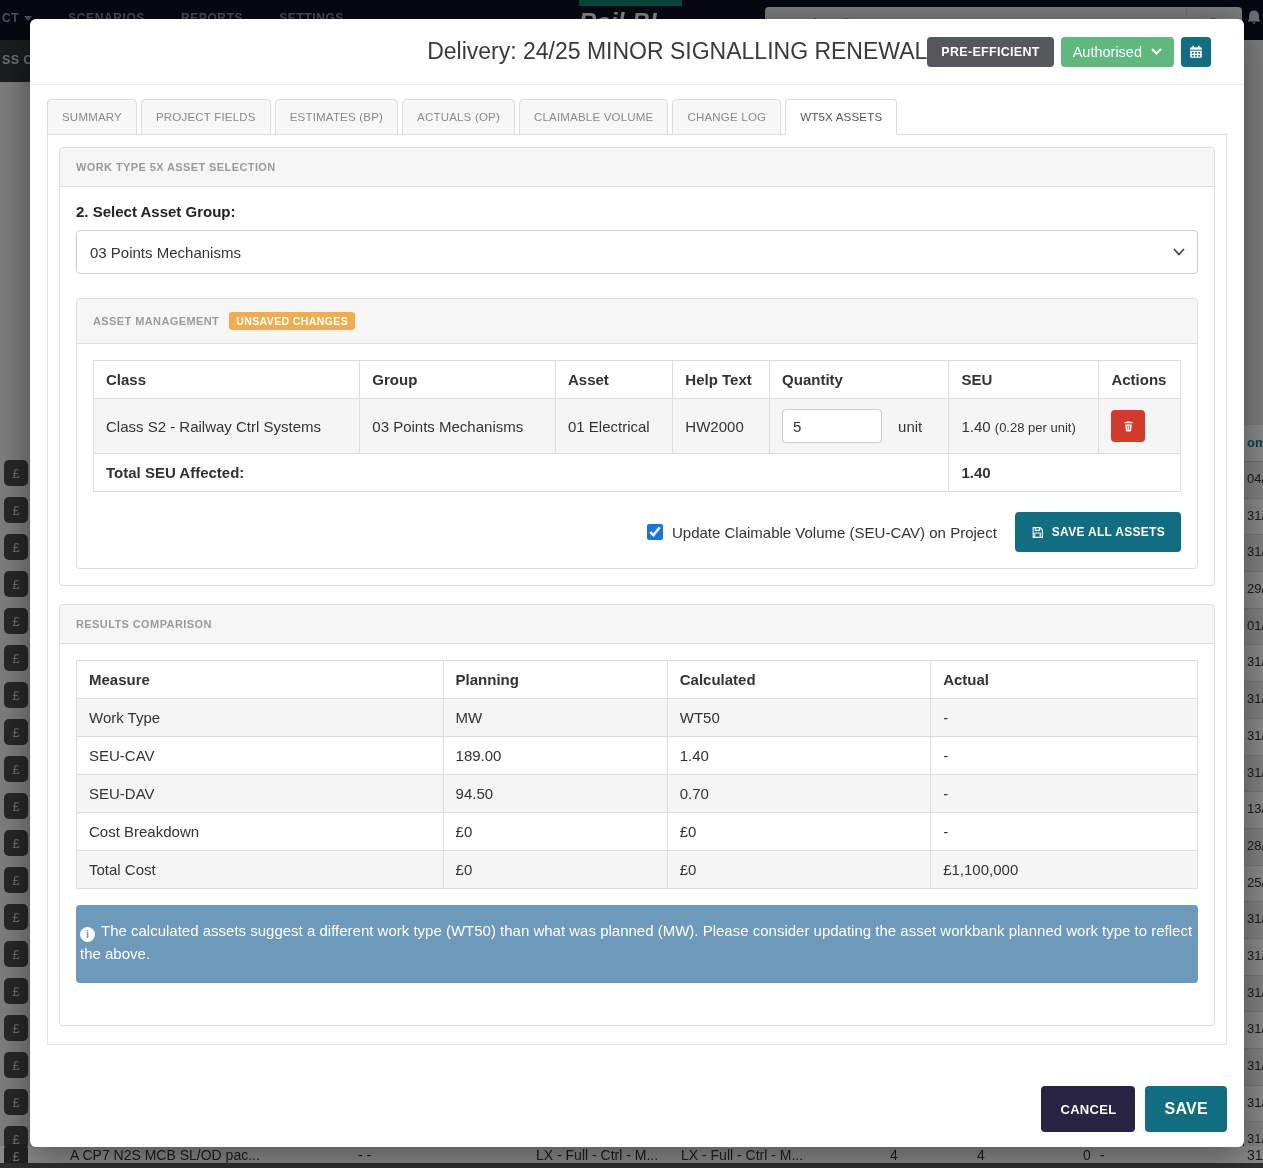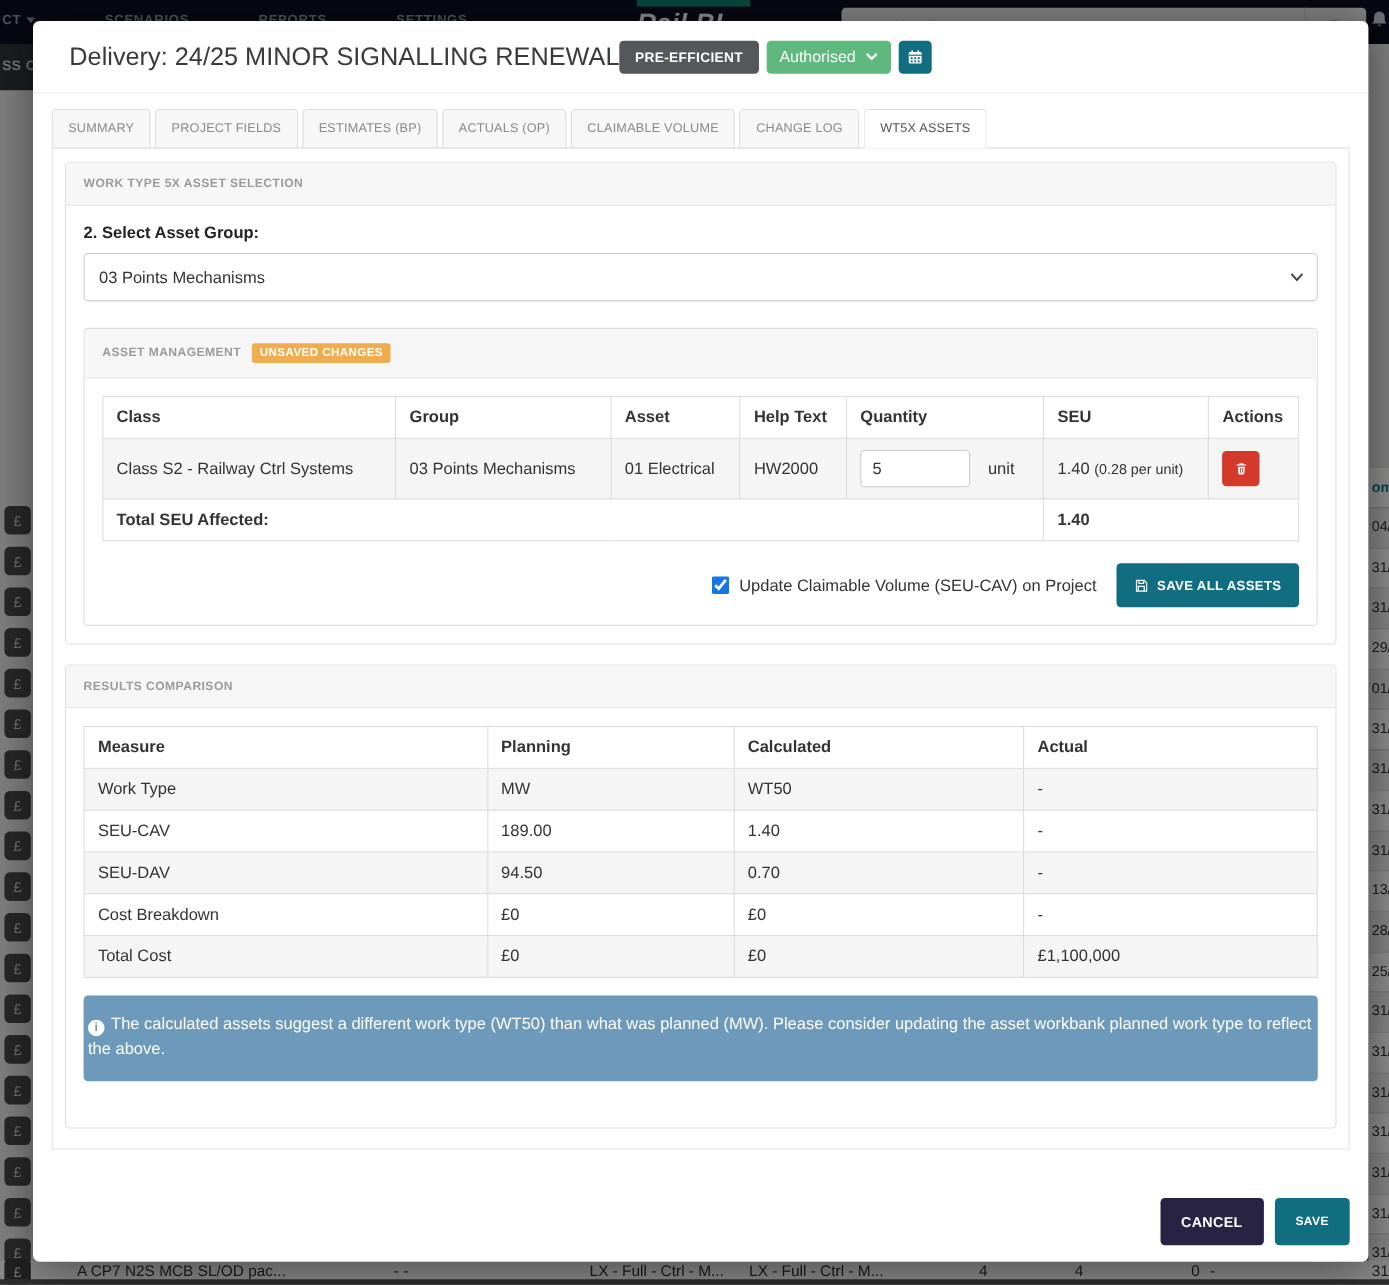--- a/index.html
+++ b/index.html
@@ -1,21 +1,21 @@
 <!DOCTYPE html>
 <html><head>
 <meta charset="utf-8">
 <style>
   * { box-sizing: border-box; margin: 0; padding: 0; }
   html,body { width:1263px; height:1168px; overflow:hidden; font-family:"Liberation Sans", sans-serif; background:#e8e8e8; }
 
   
   .app-bg { position:absolute; inset:0; z-index:1; }
   .navbar { position:absolute; left:0; top:0; width:100%; height:40px; background:#0e1020; }
-  .nav-items { position:absolute; left:2px; top:11px; display:flex; gap:63px; }
+  .nav-items { position:absolute; left:2px; top:11px; display:flex; gap:36px; }
   .nav-item { font-size:12px; font-weight:700; color:#8f96a3; letter-spacing:.6px; cursor:pointer; white-space:nowrap; }
   .nav-caret { display:inline-block; margin-left:5px; width:0; height:0; border-left:4px solid transparent; border-right:4px solid transparent; border-top:5px solid #8f96a3; vertical-align:middle; }
   .brand { position:absolute; left:579px; top:8px; color:#fff; font-size:24px; font-weight:700; font-style:italic; letter-spacing:.5px; }
   .brand-bar { position:absolute; left:579px; top:0; width:103px; height:6px; background:#108672; }
   .searchbox { position:absolute; left:765px; top:7px; width:477px; height:34px; background:#e9e9e9; border-radius:4px; display:flex; align-items:center; }
   .searchbox input { flex:1; border:none; background:transparent; padding:0 12px; font:14px "Liberation Sans",sans-serif; color:#555; outline:none; }
   .search-icon-seg { width:56px; height:100%; border-left:1px solid #d2d2d2; display:flex; align-items:center; justify-content:center; cursor:pointer; }
   .bell { position:absolute; left:1245px; top:8px; cursor:pointer; }
   .subheader { position:absolute; left:0; top:40px; width:640px; height:42px; background:#31373d; }
   .subheader-text { position:absolute; left:2px; top:13px; color:#cfd3d7; font-size:12.5px; font-weight:700; letter-spacing:.4px; }
@@ -32,21 +32,21 @@
   .bg-bottom-row span { position:absolute; top:1px; white-space:nowrap; }
   .bbr-name { left:70px; } .bbr-dash { left:358px; } .bbr-lx1 { left:536px; } .bbr-lx2 { left:681px; }
   .bbr-v1 { left:890px; } .bbr-v2 { left:977px; } .bbr-v3 { left:1083px; } .bbr-v4 { left:1100px; } .bbr-date { left:1247px; }
   .bg-dark-strip { position:absolute; left:0; top:1163px; width:100%; height:5px; background:#555; }
   .bottom-pound { position:absolute; left:4px; top:1144px; width:24px; height:24px; background:#3c3c3c; border:none; border-radius:5px; color:#cfcfcf; font-size:13px; cursor:pointer; font-family:"Liberation Sans",sans-serif; }
 
   .overlay { position:absolute; inset:0; background:rgba(0,0,0,0.45); z-index:5; }
 
   
   .modal { position:absolute; left:30px; top:19px; width:1214px; height:1128px; background:#fff; border-radius:6px; z-index:10; box-shadow:0 6px 40px rgba(0,0,0,.45); overflow:hidden; }
-  .modal-header { display:flex; justify-content:flex-start; align-items:center; height:66px; padding:0 33px; border-bottom:1px solid #ededed; }
+  .modal-header { display:flex; justify-content:flex-end; align-items:center; height:66px; padding:0 33px; border-bottom:1px solid #ededed; }
   .modal-title { font-size:23px; color:#3a3a3a; }
   .hdr-actions { display:flex; gap:7px; align-items:center; }
   .btn { border:none; border-radius:4px; color:#fff; cursor:pointer; font-family:"Liberation Sans",sans-serif; }
   .btn-pre { background:#54585a; height:30px; padding:0 14px; font-size:12.5px; font-weight:700; letter-spacing:.3px; }
   .btn-status { background:#5fb97e; height:30px; padding:0 12px; font-size:14.5px; display:inline-flex; align-items:center; gap:9px; }
   .btn-cal { background:#116e80; width:30px; height:30px; display:inline-flex; align-items:center; justify-content:center; }
 
   .tabs { display:flex; margin:14px 17px 0; border-bottom:1px solid #ddd; }
   .tab { background:#f7f7f7; border:1px solid #ddd; margin:0 4px -1px 0; border-radius:4px 4px 0 0; padding:11px 14px; font-size:11.5px; color:#8a8a8a; letter-spacing:.2px; cursor:pointer; white-space:nowrap; }
   .tab.active { background:#fff; border-bottom-color:#fff; color:#555; }
@@ -85,21 +85,21 @@
   .btn-saveall { background:#116e80; padding:13px 16px; font-size:12px; font-weight:700; letter-spacing:.3px; display:inline-flex; align-items:center; gap:8px; }
 
   .results-table tbody tr:nth-child(odd) td { background:#f5f5f5; }
   .results-table td, .results-table th { height:38px; }
 
   .alert { margin:16px; background:#6d9aba; color:#fff; border-radius:4px; padding:14px 4px 17px; font-size:15px; line-height:1.55; }
   .info-dot { display:inline-flex; width:15px; height:15px; border-radius:50%; background:#fff; color:#6d9aba; font-size:11px; font-weight:700; align-items:center; justify-content:center; vertical-align:-2px; margin-right:6px; font-style:normal; }
 
   .modal-footer { position:absolute; right:17px; bottom:15px; display:flex; gap:10px; }
   .btn-cancel { background:#292343; padding:14px 19px; font-size:13px; font-weight:700; letter-spacing:.3px; }
-  .btn-save { background:#116e80; padding:14px 19px; font-size:11px; font-weight:700; letter-spacing:.3px; }
+  .btn-save { background:#116e80; padding:14px 19px; font-size:16px; font-weight:700; letter-spacing:.3px; }
 </style>
 </head>
 <body>
 
 <div class="app-bg">
   <div class="navbar">
     <div class="nav-items">
       <span class="nav-item"><span>CT</span><span class="nav-caret"></span></span>
       <span class="nav-item">SCENARIOS</span>
       <span class="nav-item">REPORTS</span>

